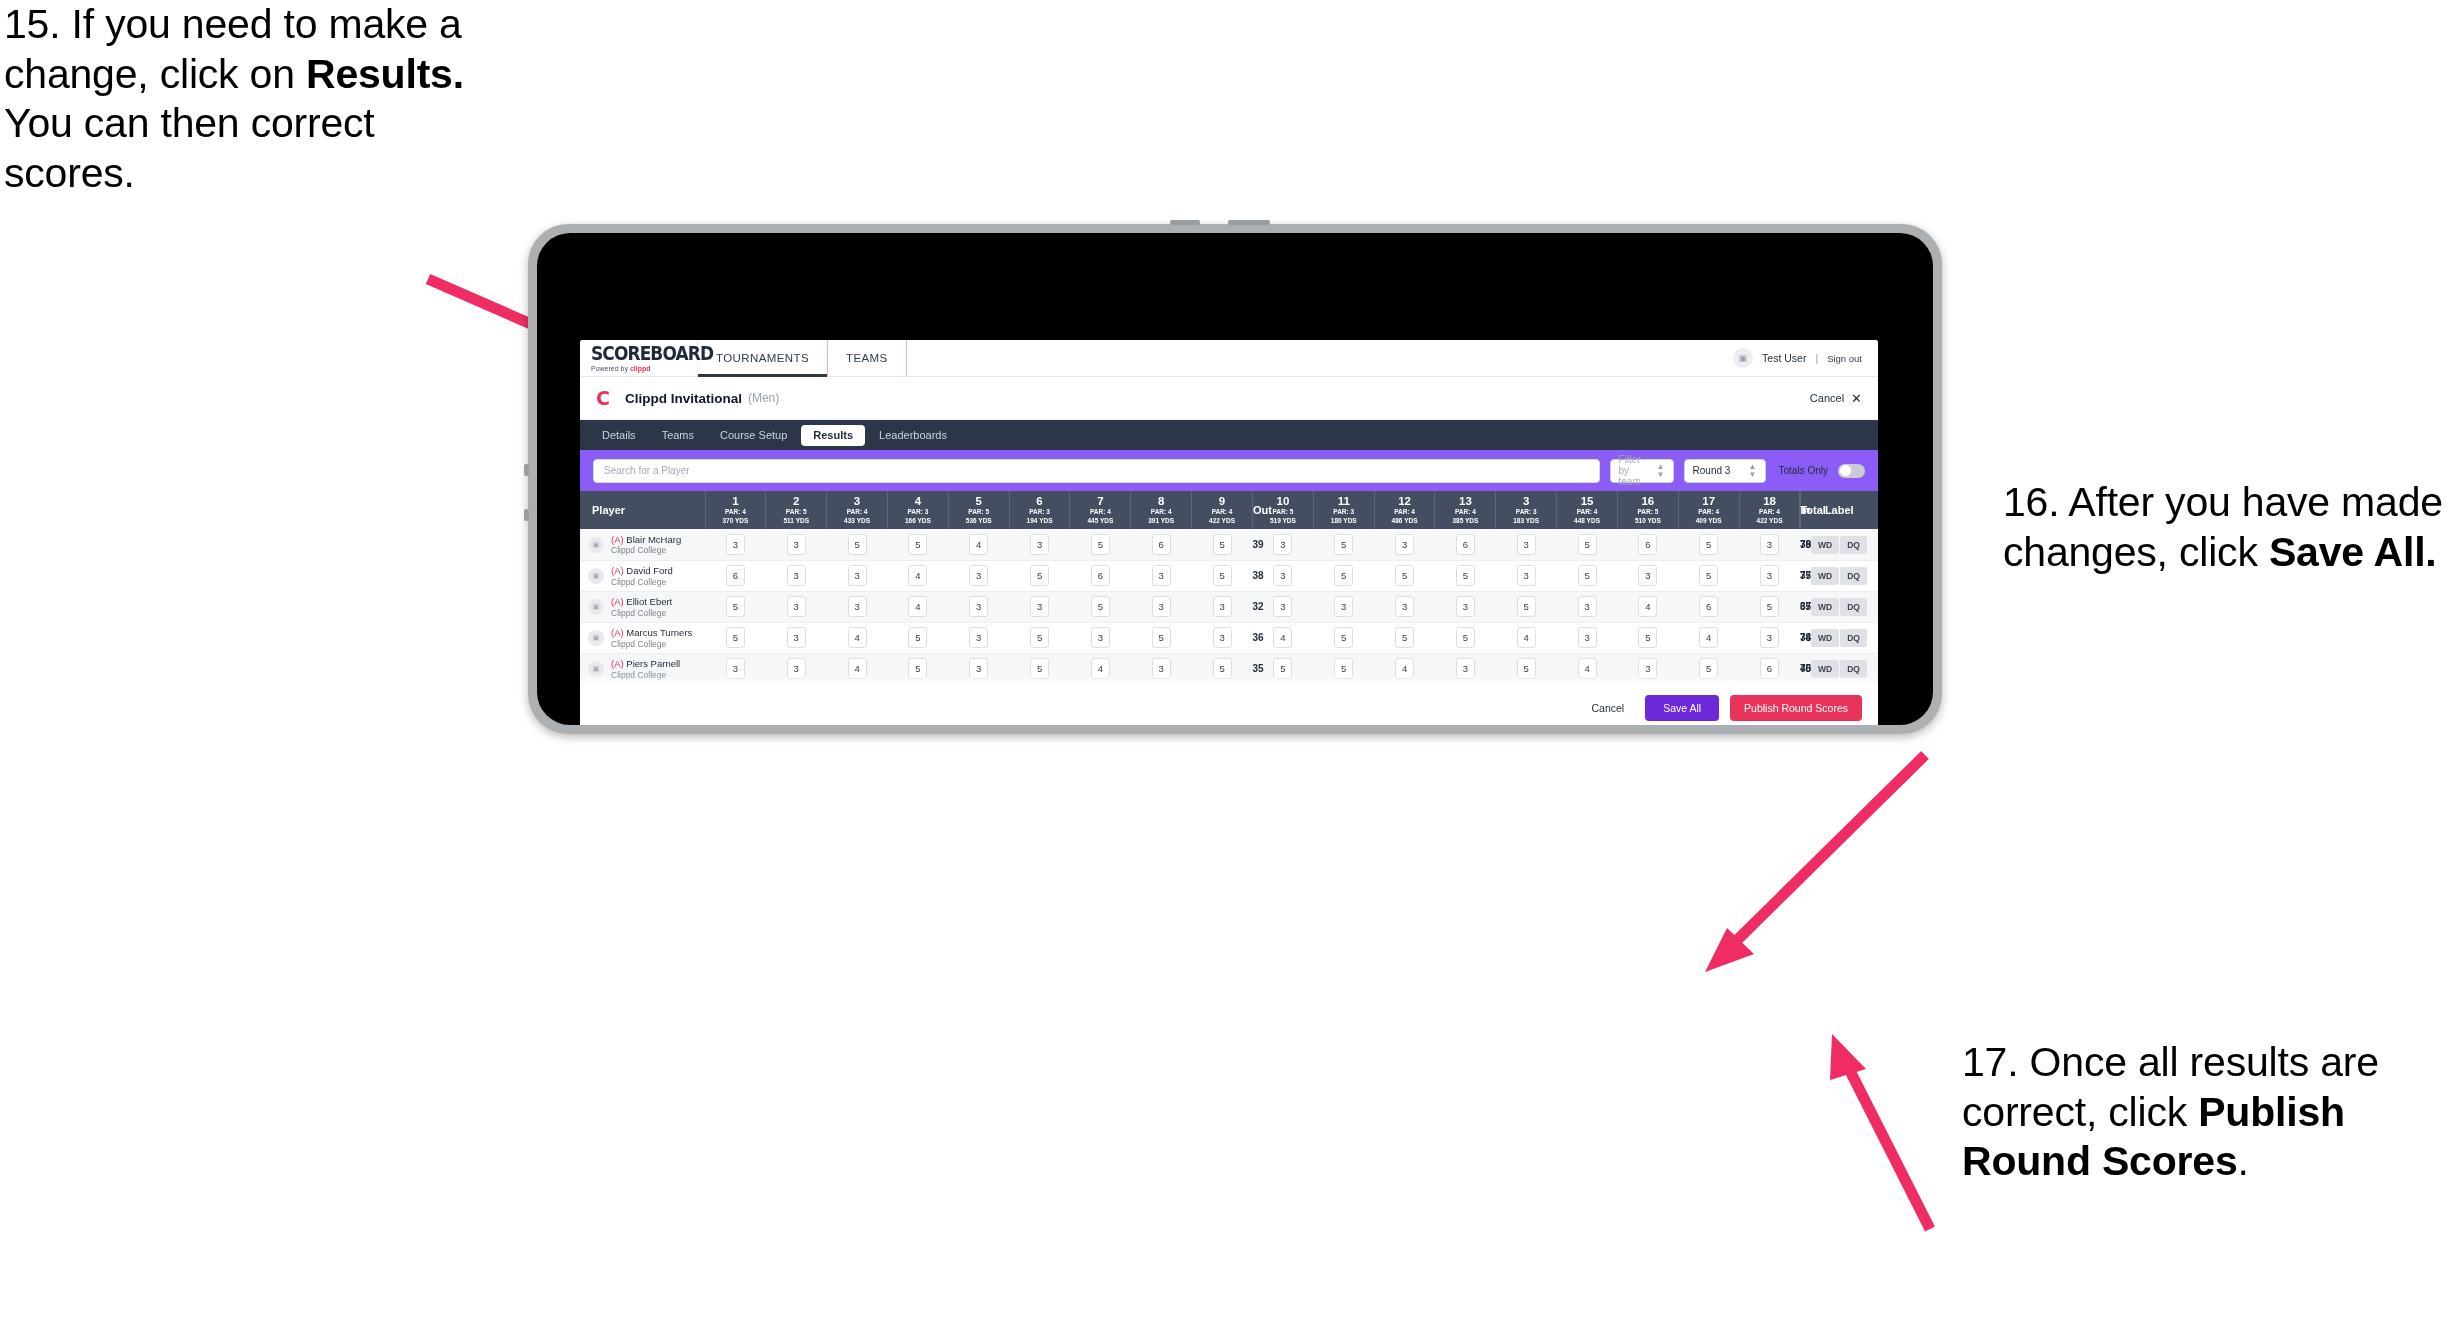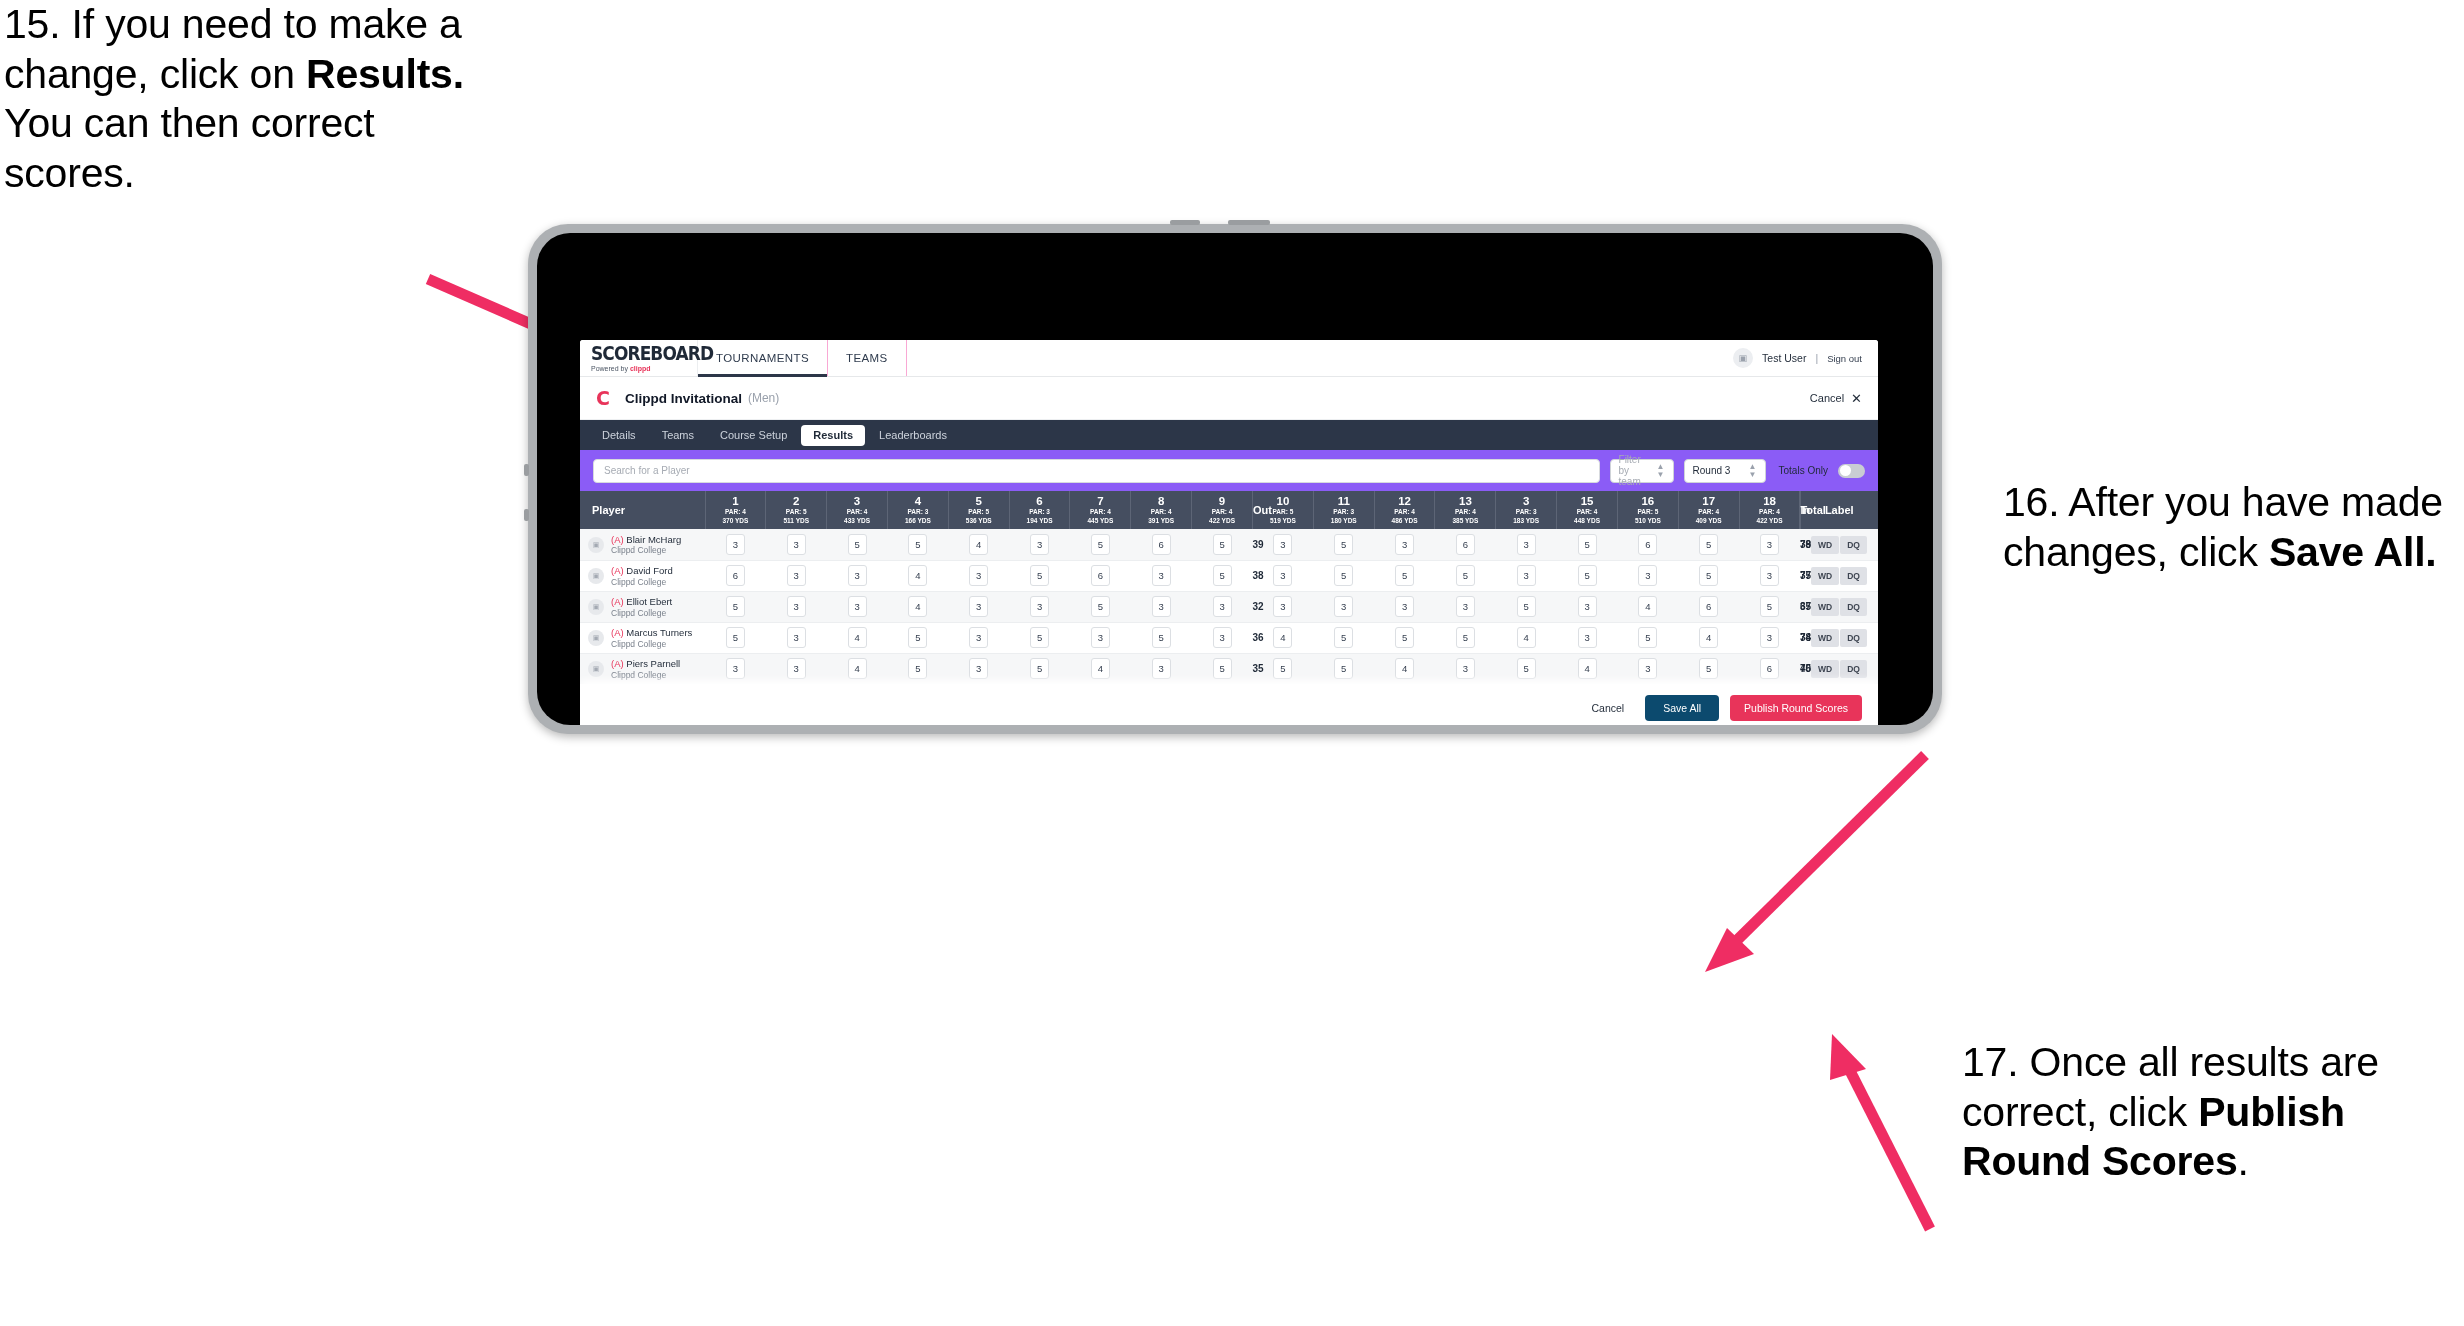--- a/index.html
+++ b/index.html
@@ -219,21 +219,21 @@
   
   #footer {
     position: absolute; left: 0; right: 0; bottom: 0;
     height: 48px; background: #fff;
     display: flex; align-items: center; justify-content: flex-end;
     gap: 11px; padding-right: 16px;
     box-shadow: 0 -4px 7px rgba(255,255,255,.95);
   }
   #cancel-btn { font-size: 10.5px; color: #1f2937; padding: 6px 10px; }
   #save-all-btn {
-    background: #0c4a6e; color: #fff; font-size: 10.5px;
+    background: #6d28d9; color: #fff; font-size: 10.5px;
     padding: 7px 18px; border-radius: 4px; font-weight: 500;
   }
   #publish-btn {
     background: #e8345a; color: #fff; font-size: 10.5px;
     padding: 7px 14px; border-radius: 4px; font-weight: 500;
   }
 </style>
 </head>
 <body>
 

